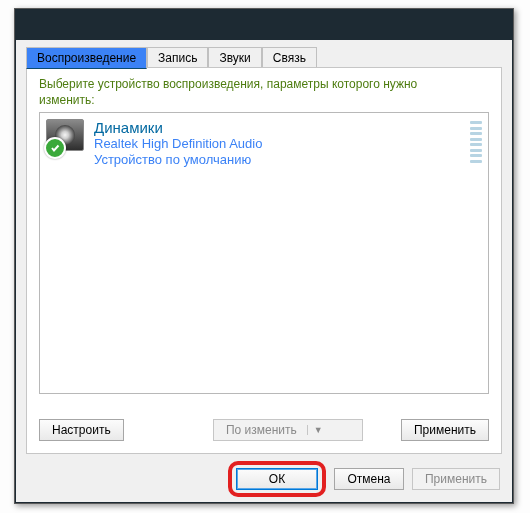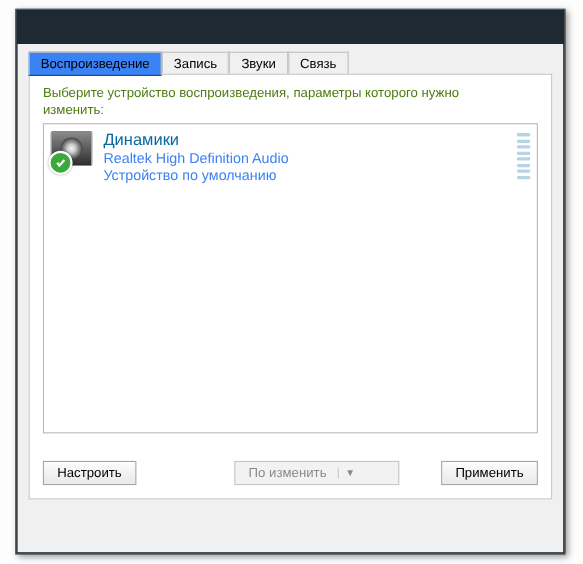--- a/index.html
+++ b/index.html
@@ -293,14 +293,21 @@
         <div class="spacer"></div>
         <div class="default-btn">
           <span>По изменить</span>
           <span class="dd">▼</span>
         </div>
         <div style="width:10px"></div>
         <button class="btn">Применить</button>
       </div>
     </div>
 
+    <div class="bottom-row">
+      <span class="ok-highlight">
+        <button class="btn">ОК</button>
+      </span>
+      <button class="btn">Отмена</button>
+      <button class="btn disabled">Применить</button>
+    </div>
   </div>
 </div>
 
 </body></html>

